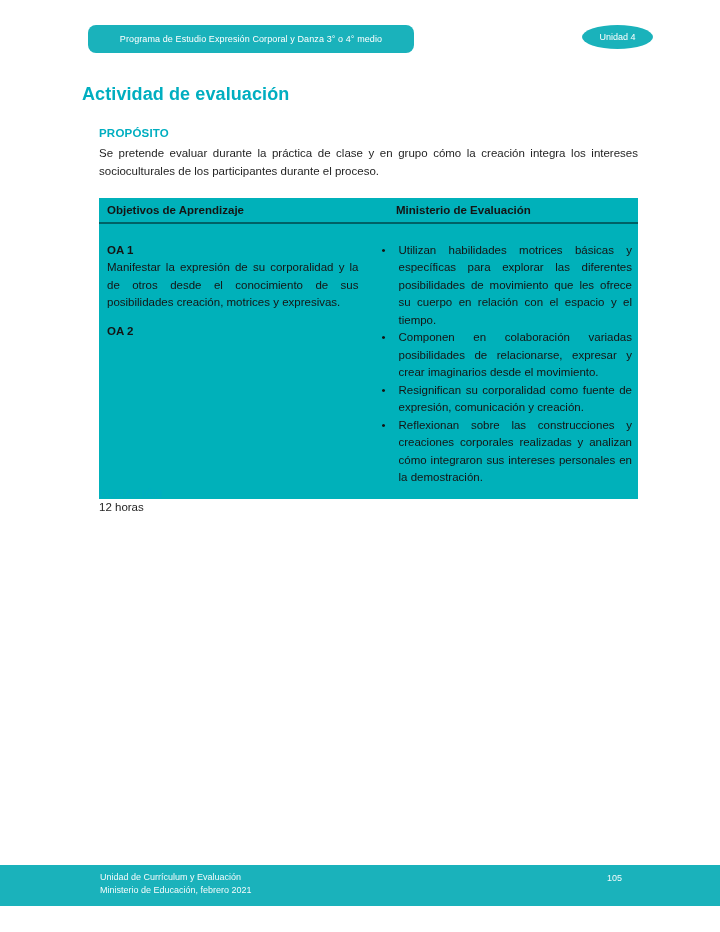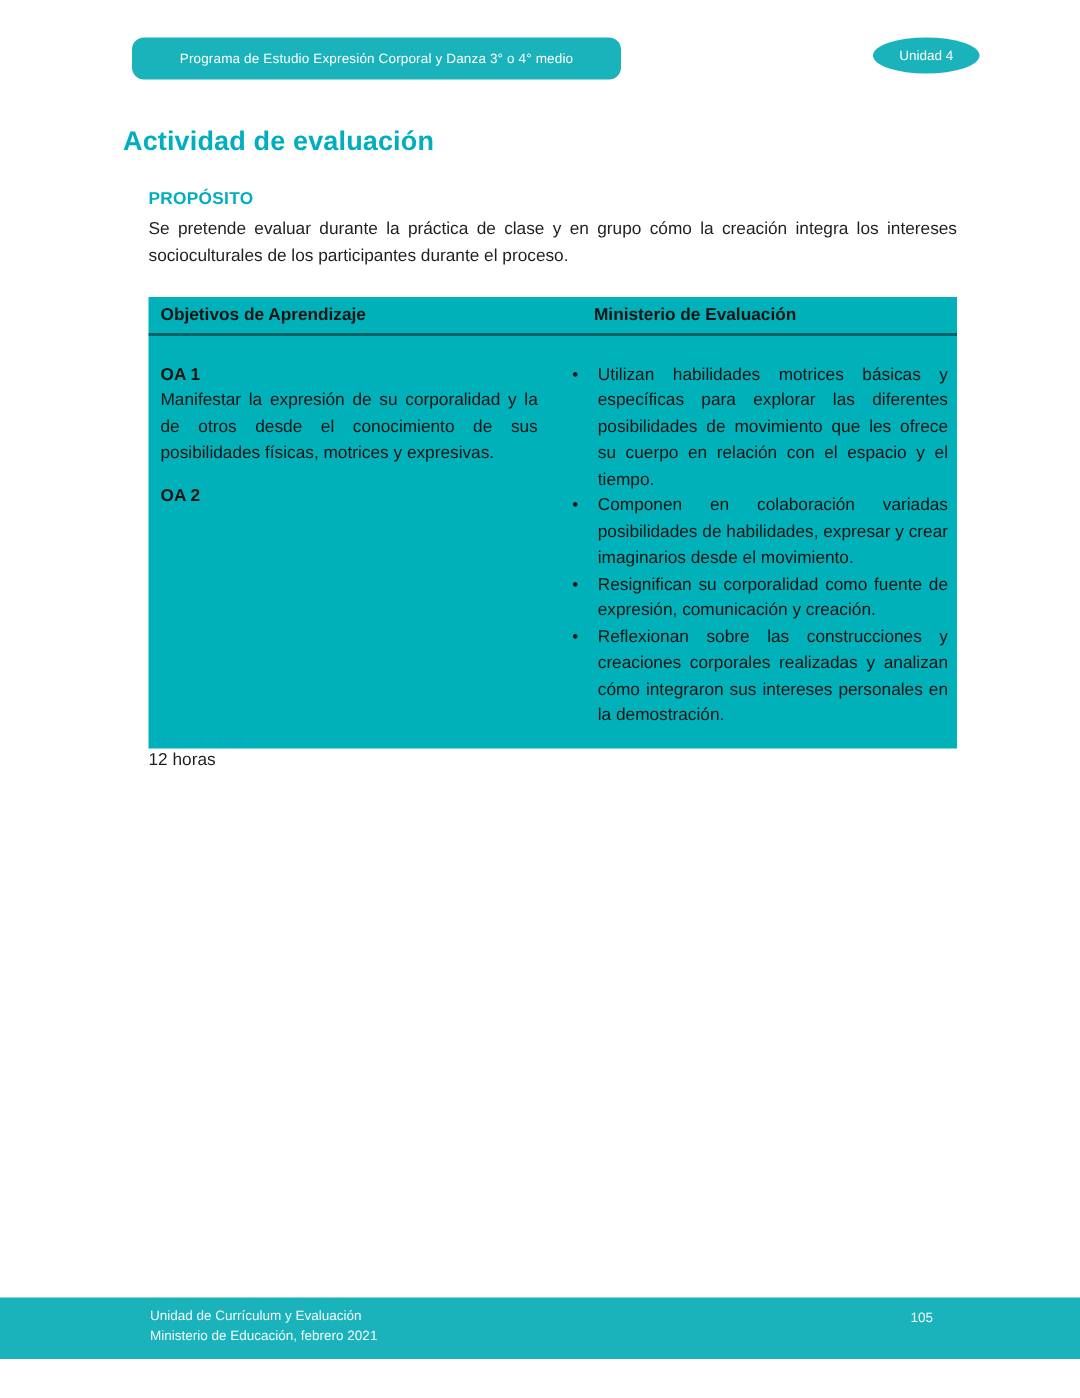--- a/index.html
+++ b/index.html
@@ -140,34 +140,34 @@
 
   <div class="oa-table">
     <div class="t-row t-head">
       <div class="t-col">Objetivos de Aprendizaje</div>
       <div class="t-col">Ministerio de Evaluación</div>
     </div>
     <div class="t-row t-body">
       <div class="t-col left">
         <div class="oa-block">
           <div class="oa-code">OA 1</div>
-          <div class="oa-text">Manifestar la expresión de su corporalidad y la de otros desde el conocimiento de sus posibilidades físicas, motrices y expresivas.</div>
+          <div class="oa-text">Manifestar la expresión de su corporalidad y la de otros desde el conocimiento de sus posibilidades creación, motrices y expresivas.</div>
         </div>
         <div class="oa-block">
           <div class="oa-code">OA 2</div>
         </div>
       </div>
       <div class="t-col right">
         <div class="bullet-item">
           <span class="bullet-marker">•</span>
           <span class="bullet-text">Utilizan habilidades motrices básicas y específicas para explorar las diferentes posibilidades de movimiento que les ofrece su cuerpo en relación con el espacio y el tiempo.</span>
         </div>
         <div class="bullet-item">
           <span class="bullet-marker">•</span>
-          <span class="bullet-text">Componen en colaboración variadas posibilidades de habilidades, expresar y crear imaginarios desde el movimiento.</span>
+          <span class="bullet-text">Componen en colaboración variadas posibilidades de relacionarse, expresar y crear imaginarios desde el movimiento.</span>
         </div>
         <div class="bullet-item">
           <span class="bullet-marker">•</span>
           <span class="bullet-text">Resignifican su corporalidad como fuente de expresión, comunicación y creación.</span>
         </div>
         <div class="bullet-item">
           <span class="bullet-marker">•</span>
           <span class="bullet-text">Reflexionan sobre las construcciones y creaciones corporales realizadas y analizan cómo integraron sus intereses personales en la demostración.</span>
         </div>
       </div>

